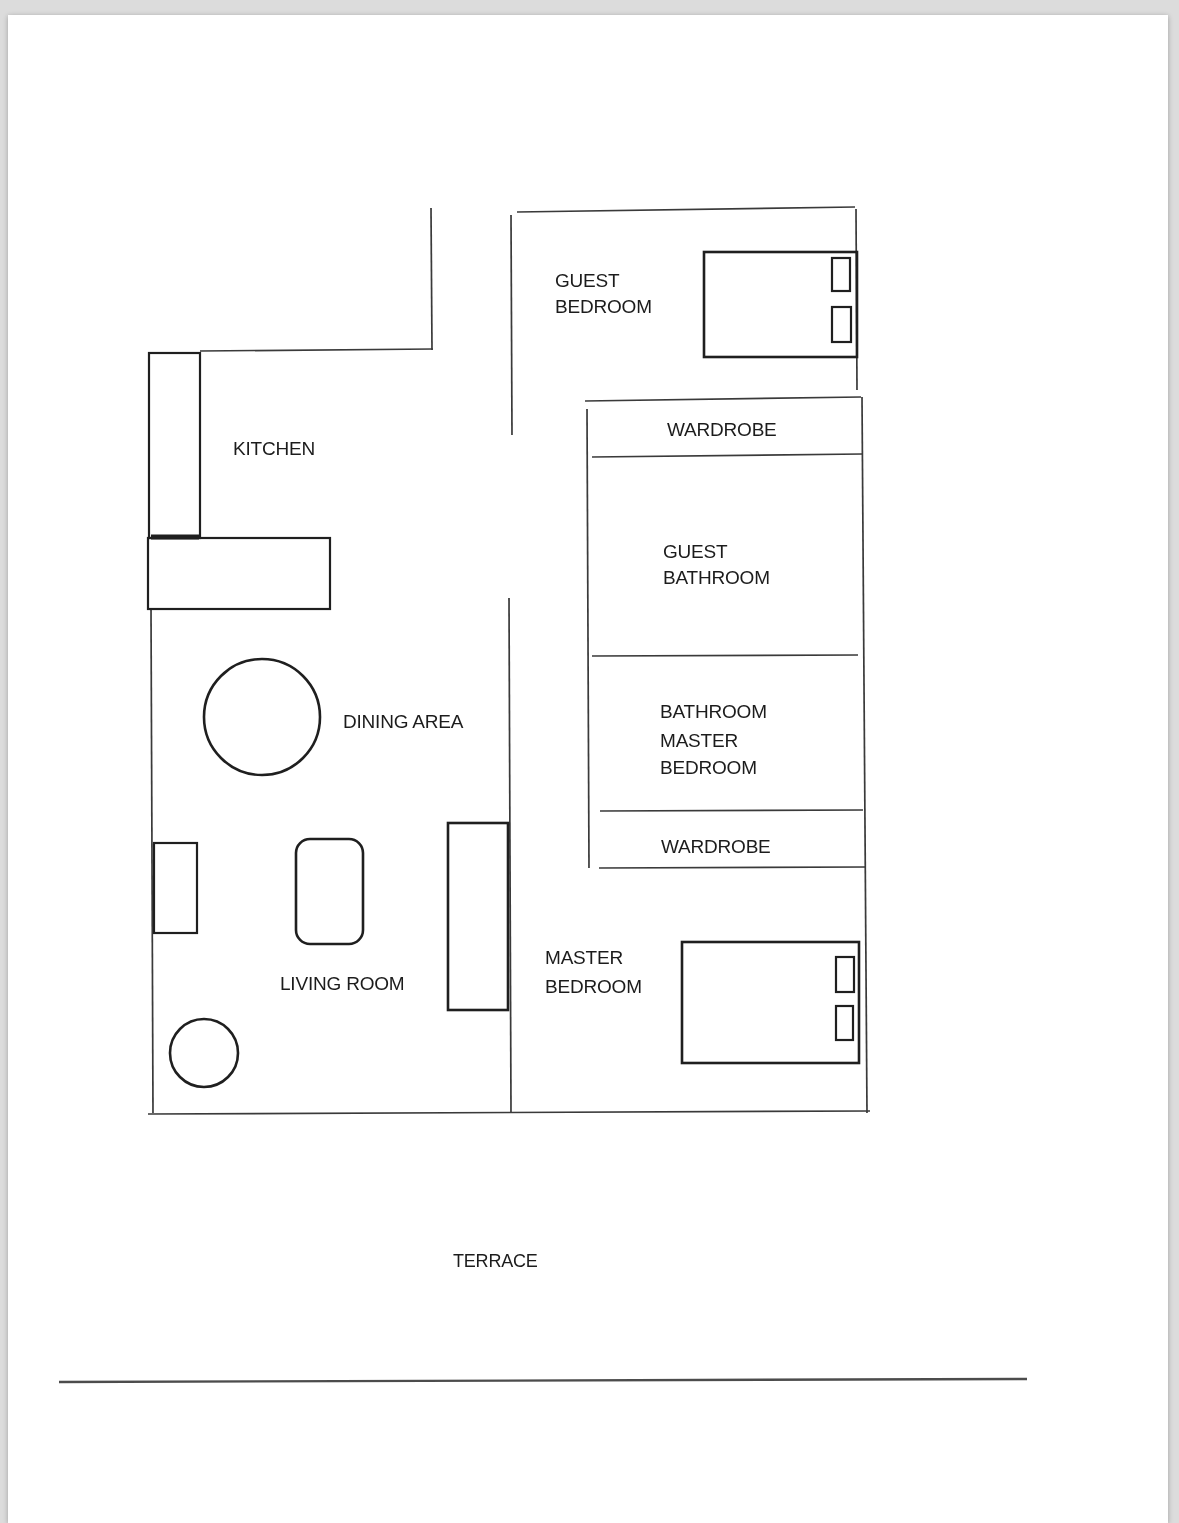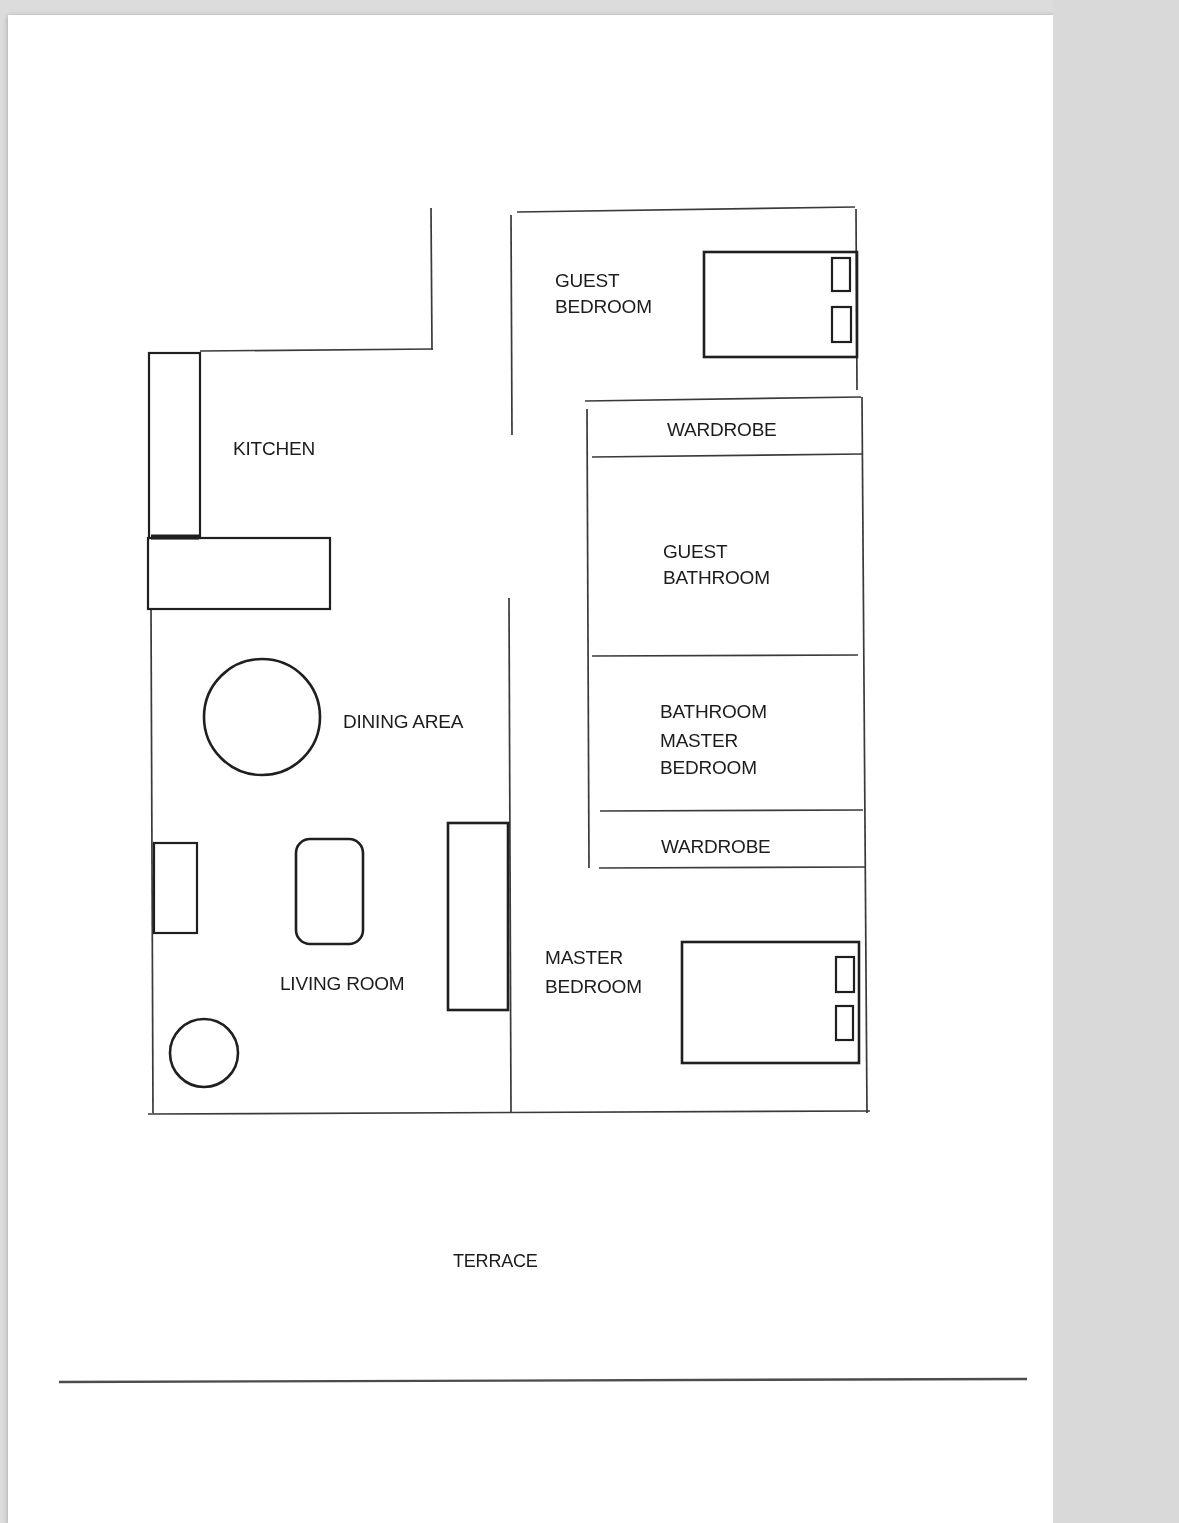--- a/index.html
+++ b/index.html
@@ -1,19 +1,19 @@
 <!DOCTYPE html>
 <html><head>
 <meta charset="utf-8">
 <style>
   * { margin: 0; padding: 0; box-sizing: border-box; }
   html, body { background: #d9d9d9; }
   .screen {
     position: relative;
-    width: 1053px;
+    width: 1179px;
     height: 1523px;
     background: #dcdcdc;
     overflow: hidden;
     font-family: "Liberation Sans", sans-serif;
   }
   .page {
     position: absolute;
     left: 8px;
     top: 15px;
     width: 1160px;

